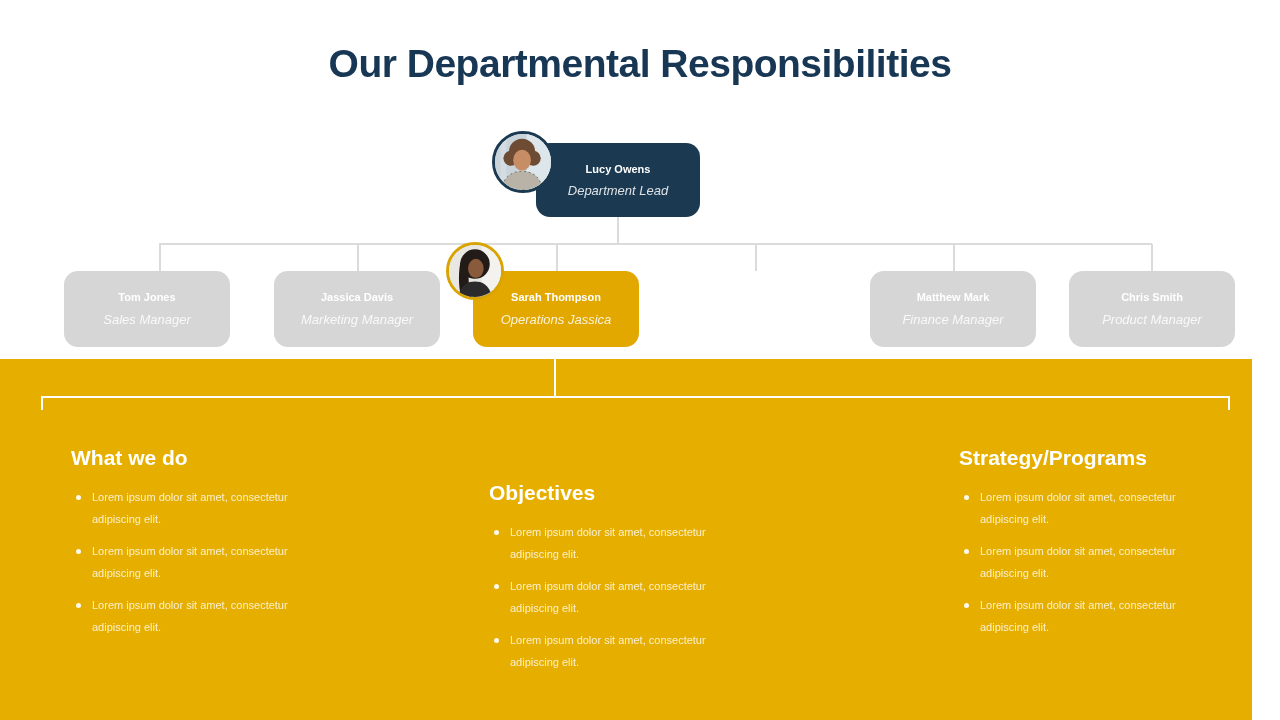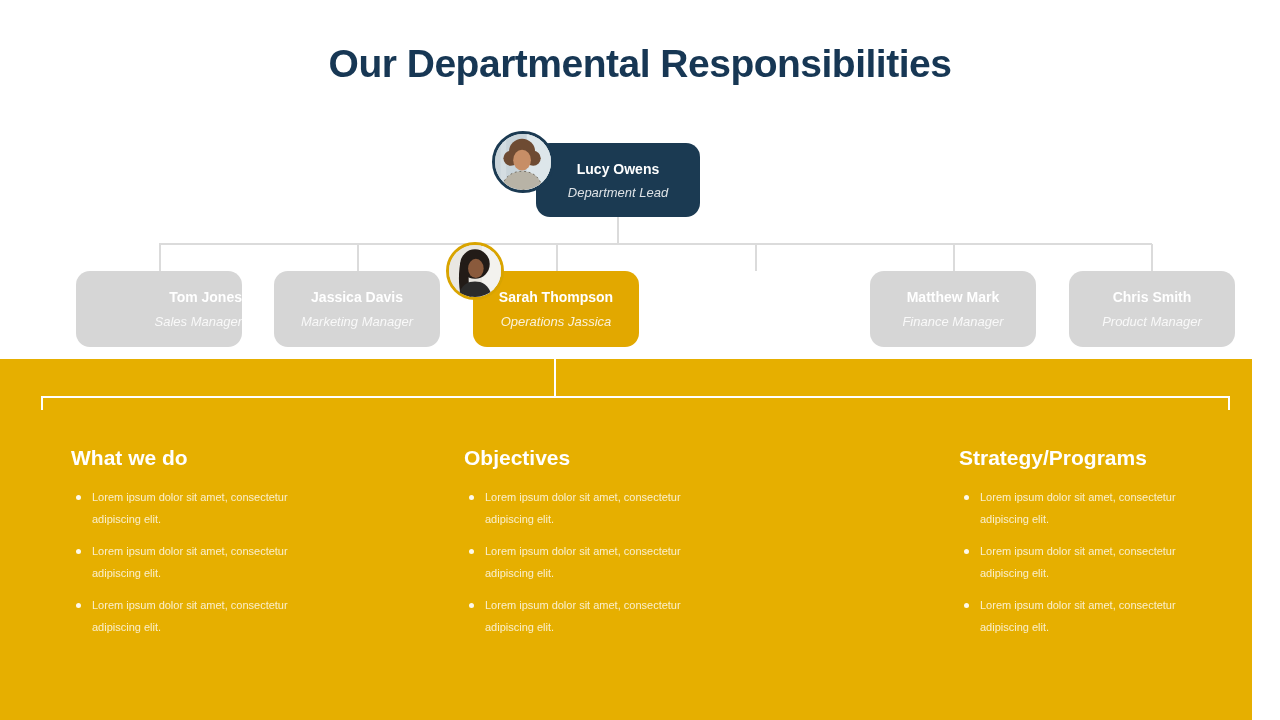--- a/index.html
+++ b/index.html
@@ -36,58 +36,58 @@
   .drop        {top:244px;width:1.5px;height:27px;}
   .d0{left:159px;}.d1{left:357px;}.d2{left:556px;}.d3{left:755px;}.d4{left:953px;}.d5{left:1151px;}
 
   
   .lead-card{
     position:absolute;left:536px;top:143px;width:164px;height:74px;
     background:var(--navy);border-radius:14px;
     display:flex;flex-direction:column;align-items:center;justify-content:center;gap:8px;
     color:#fff;
   }
-  .person-name{font-size:14px;font-weight:bold;color:#fff;}
+  .person-name{font-size:11px;font-weight:bold;color:#fff;}
   .person-role{font-size:13px;font-style:italic;color:rgba(255,255,255,.85);}
 
   .avatar{
     position:absolute;border-radius:50%;overflow:hidden;background:#dfe5e8;
   }
   .lead-avatar{left:492px;top:131px;width:62px;height:62px;border:3px solid var(--navy);}
   .sarah-avatar{left:446px;top:242px;width:58px;height:58px;border:3px solid var(--gold-ring);z-index:3;}
   .avatar svg{display:block;width:100%;height:100%;}
 
   
   .mgr-card{
     position:absolute;top:271px;width:166px;height:76px;
     background:var(--gray-card);border-radius:14px;
     display:flex;flex-direction:column;align-items:center;justify-content:center;gap:9px;
     z-index:2;
   }
   .mgr-card.highlight{background:var(--gold-card);}
-  .m0{left:76px;align-items:flex-end;}.m1{left:274px;}.m2{left:473px;text-align:right;}.m3{left:672px;}.m4{left:870px;}.m5{left:1069px;}
+  .m0{left:64px;}.m1{left:274px;}.m2{left:473px;text-align:right;}.m3{left:672px;}.m4{left:870px;}.m5{left:1069px;}
 
   
   .gold-panel{
     position:absolute;left:0;top:359px;width:1252px;height:361px;
     background:var(--gold);
   }
   .white-drop{position:absolute;left:554px;top:0px;width:2px;height:38px;background:#fff;}
   .bracket{
     position:absolute;left:41px;top:37px;width:1189px;height:13px;
     border-top:2px solid #fff;
   }
   .bracket::before,.bracket::after{
     content:"";position:absolute;top:0;width:2px;height:12px;background:#fff;
   }
   .bracket::before{left:0;}
   .bracket::after{right:0;}
 
   .col{position:absolute;top:87px;width:290px;color:#fff;}
-  .c0{left:71px;}.c1{left:464px;}.c2{left:915px;margin-left:44px;}
+  .c0{left:71px;}.c1{left:489px;margin-top:35px;}.c2{left:915px;margin-left:44px;}
   .col-heading{font-size:21px;font-weight:800;color:#fff;margin-bottom:17px;}
   .col ul{list-style:none;}
   .col li{
     position:relative;width:222px;padding-left:21px;margin-bottom:11px;
     font-size:11px;line-height:21.5px;color:rgba(255,255,255,.8);
   }
   .col li::before{
     content:"";position:absolute;left:5px;top:8px;width:5px;height:5px;
     border-radius:50%;background:rgba(255,255,255,.92);
   }

